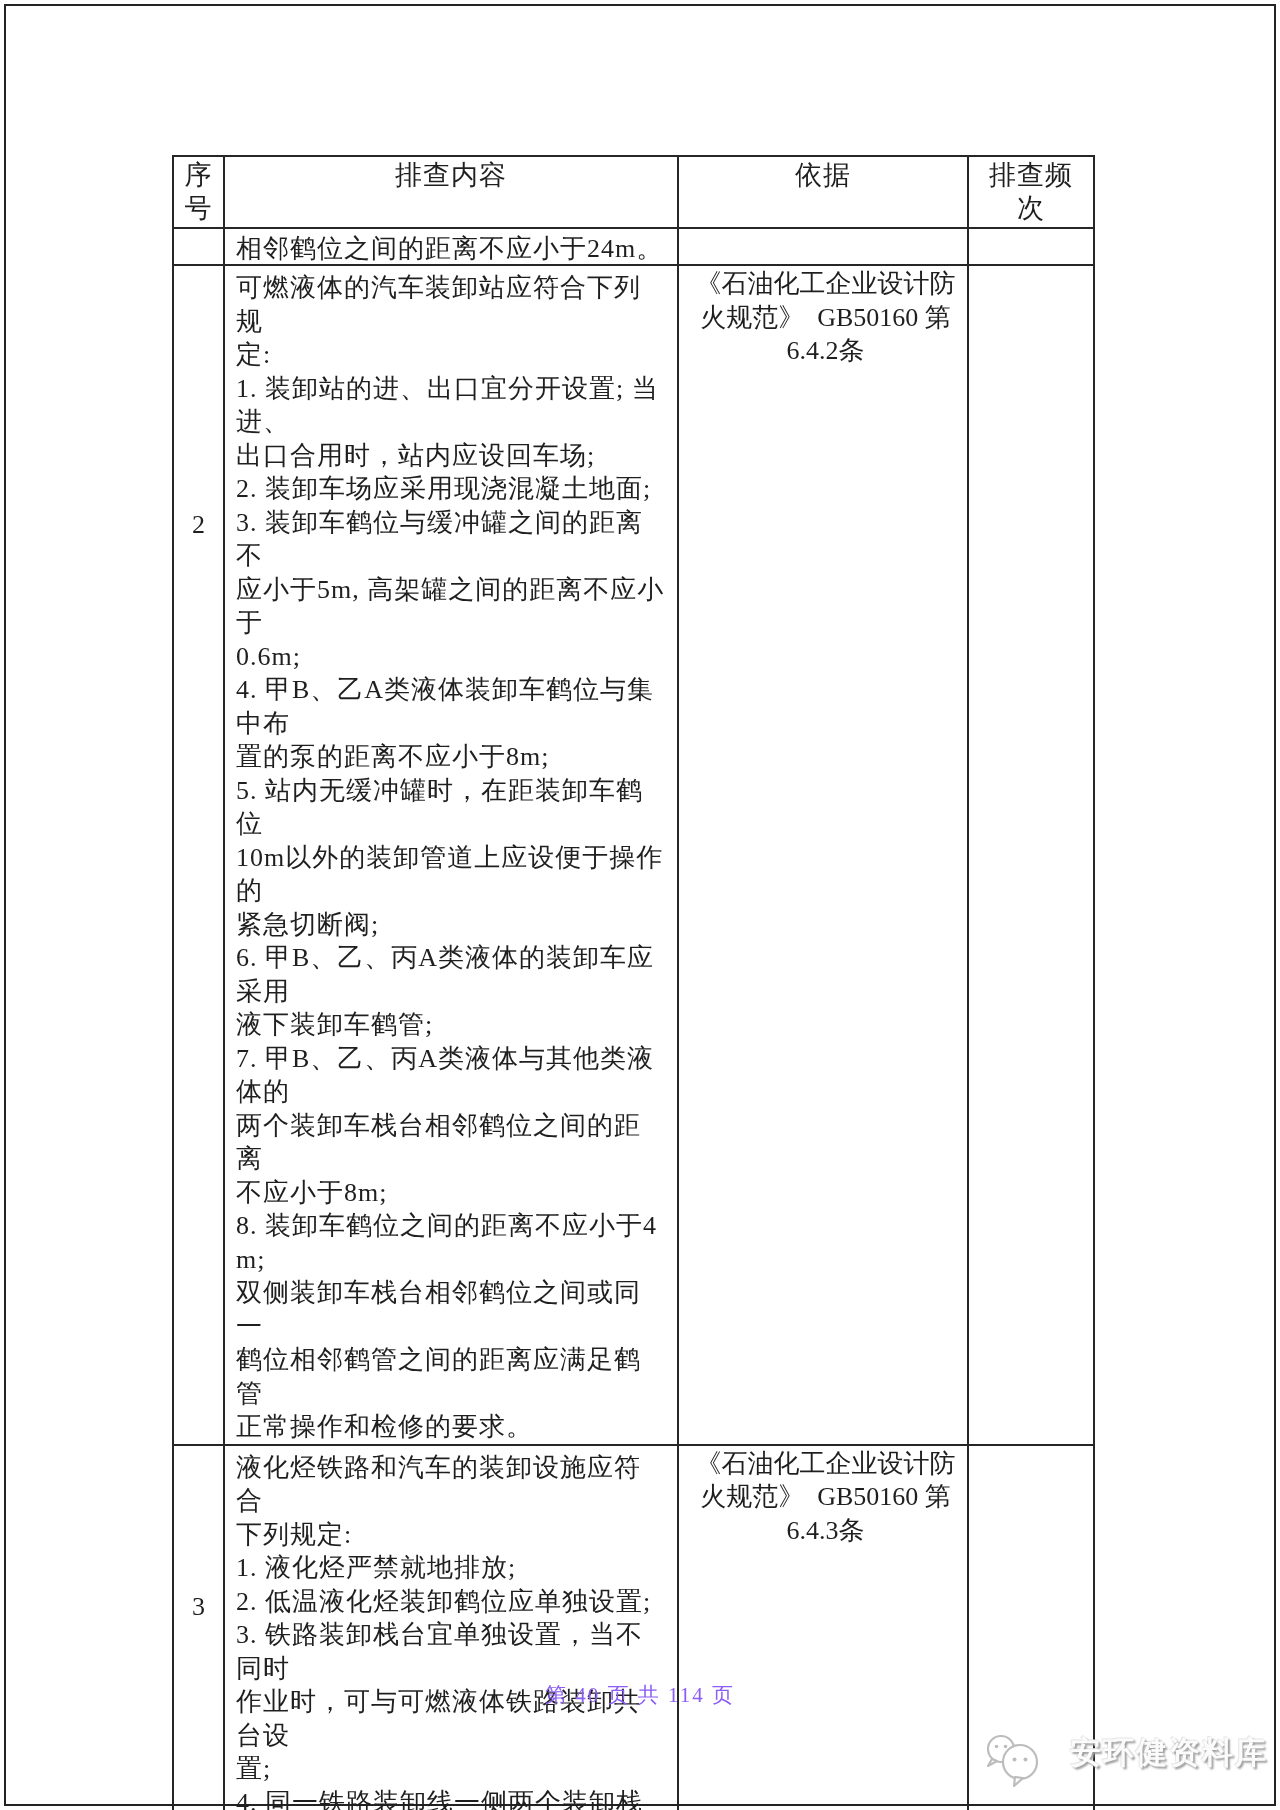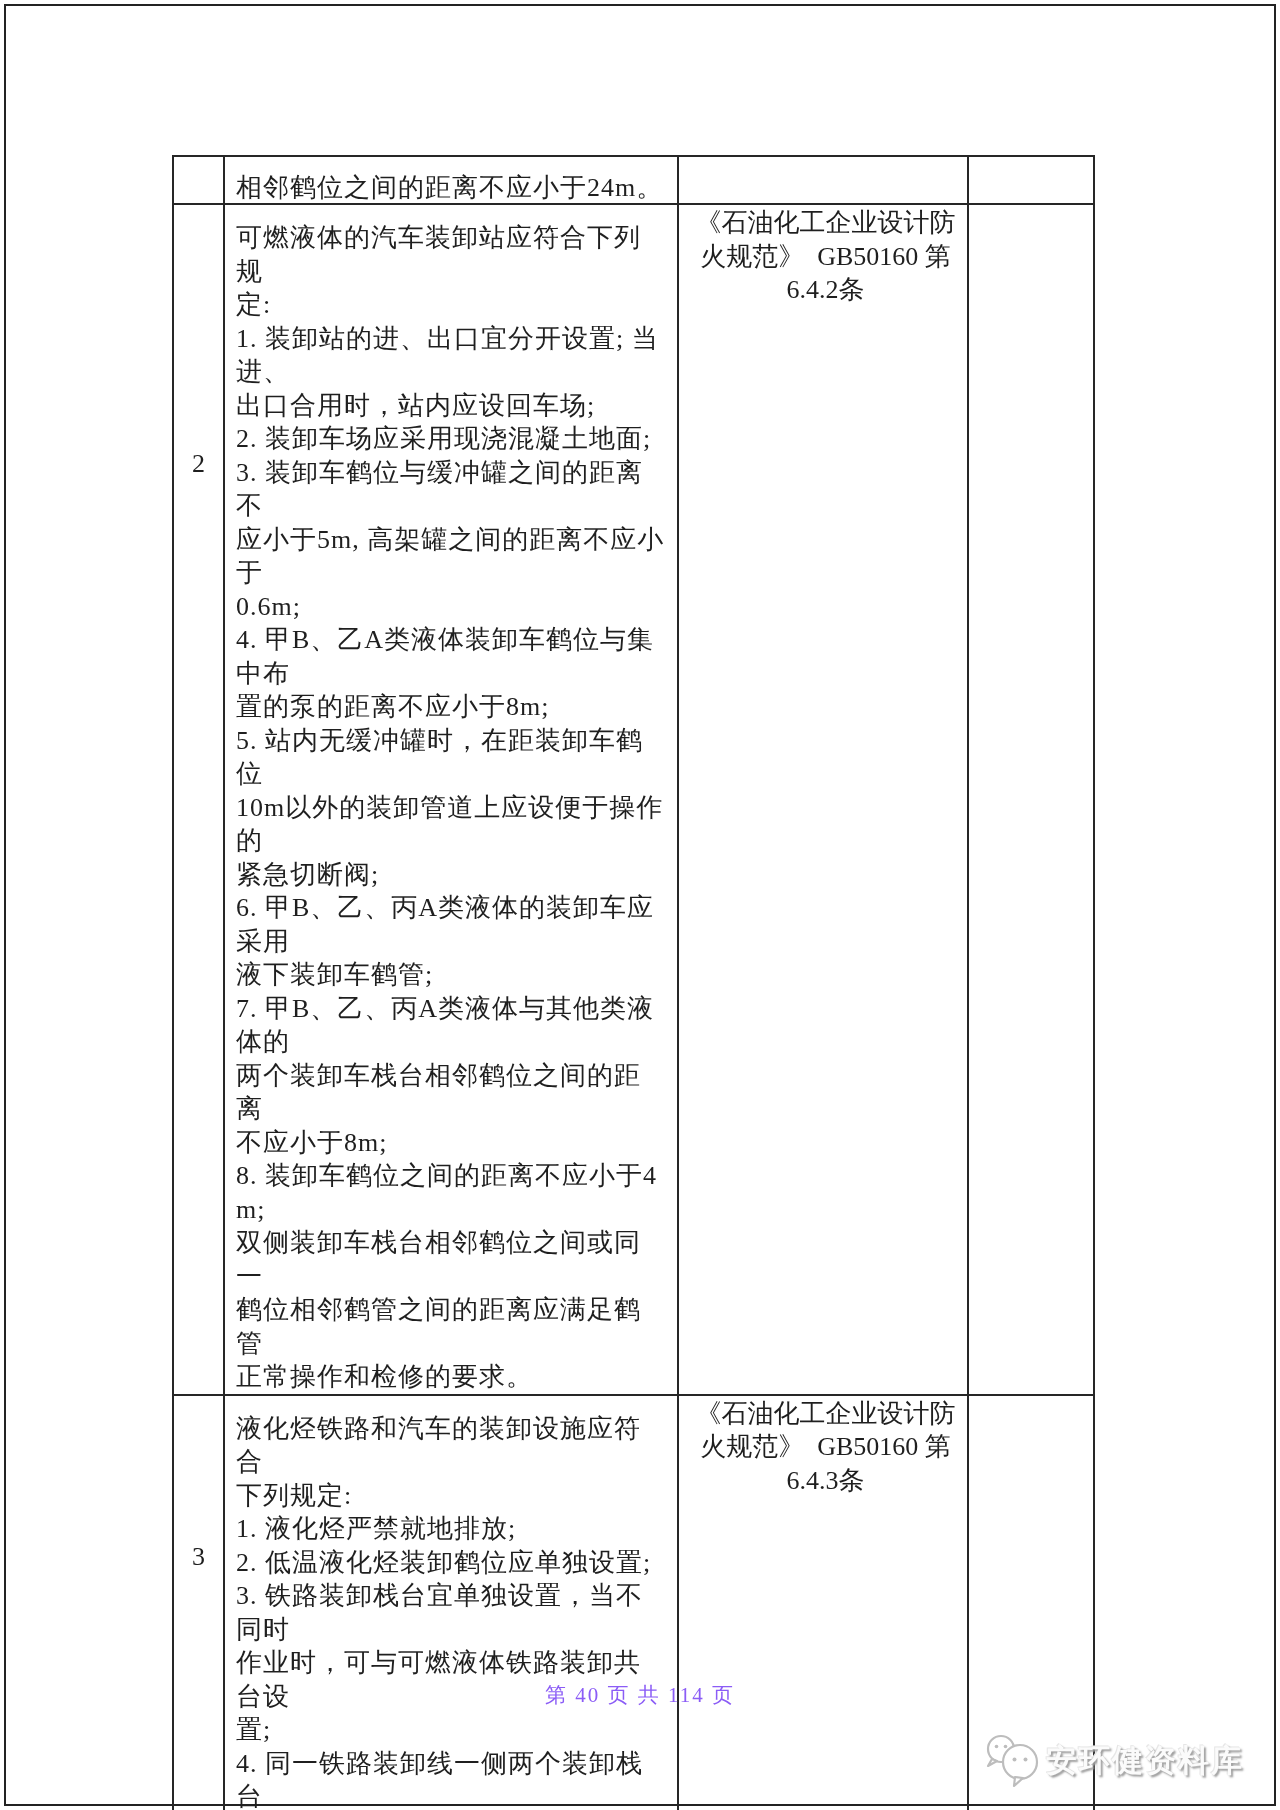--- a/index.html
+++ b/index.html
@@ -55,21 +55,21 @@
     line-height: 33px;
     letter-spacing: 0;
     padding: 0;
   }
   td.cell-no.pad-r2 { padding-top: 242px; }
   td.cell-no.pad-r3 { padding-top: 144px; }
   td.cell-content {
     font-size: 26px;
     line-height: 33.5px;
     letter-spacing: 1px;
-    padding: 16px 10px 0 11px;
+    padding: 5px 10px 0 11px;
     white-space: pre-wrap;
     word-break: break-all;
   }
   tr.row-1 td.cell-content { line-height: 30px; }
   td.cell-basis {
     font-size: 26px;
     line-height: 33.5px;
     letter-spacing: 0;
     padding: 1px 8px 16px 13px;
     white-space: pre-wrap;
@@ -85,22 +85,21 @@
     text-align: center;
     font-size: 21px;
     letter-spacing: 2px;
     color: #8b5cf6;
   }
   .watermark {
     position: absolute;
     top: 1732px;
     left: 982px;
     display: flex;
-    align-items: center;
-    gap: 0;
+    gap: 24px;
   }
   .wm-icon { width: 64px; height: 58px; }
   .wm-text {
     font-family: "Liberation Sans", "DejaVu Sans", sans-serif;
     font-weight: bold;
     font-size: 31px;
     letter-spacing: 2px;
     color: #fbfbfb;
     text-shadow: 2px 2px 2px #9f9f9f, -1px -1px 0 #e6e6e6, 0 0 1px #cccccc;
     white-space: nowrap;
@@ -112,20 +111,26 @@
 <div class="page-frame"></div>
 
 <table class="checklist">
   <colgroup>
     <col style="width:51px">
     <col style="width:454px">
     <col style="width:290px">
     <col style="width:126px">
   </colgroup>
   <tbody>
+    <tr class="row-header">
+      <th class="hcell">序号</th>
+      <th class="hcell">排查内容</th>
+      <th class="hcell">依据</th>
+      <th class="hcell h-freq">排查频次</th>
+    </tr>
     <tr class="row-1">
       <td class="cell-no"></td>
       <td class="cell-content">相邻鹤位之间的距离不应小于24m。</td>
       <td class="cell-basis"></td>
       <td class="cell-freq"></td>
     </tr>
     <tr class="row-2">
       <td class="cell-no pad-r2">2</td>
       <td class="cell-content">可燃液体的汽车装卸站应符合下列规
 定:

